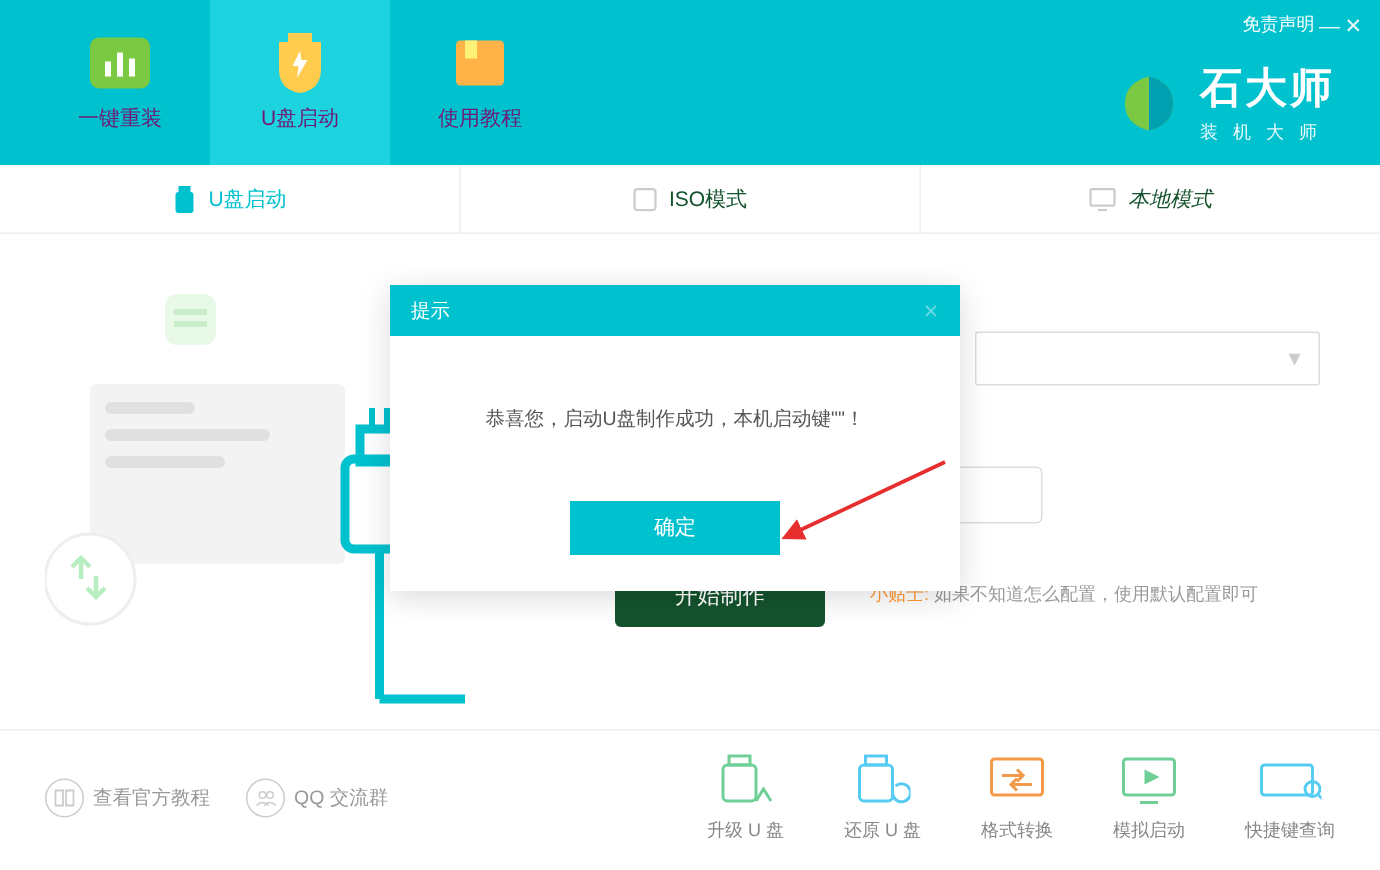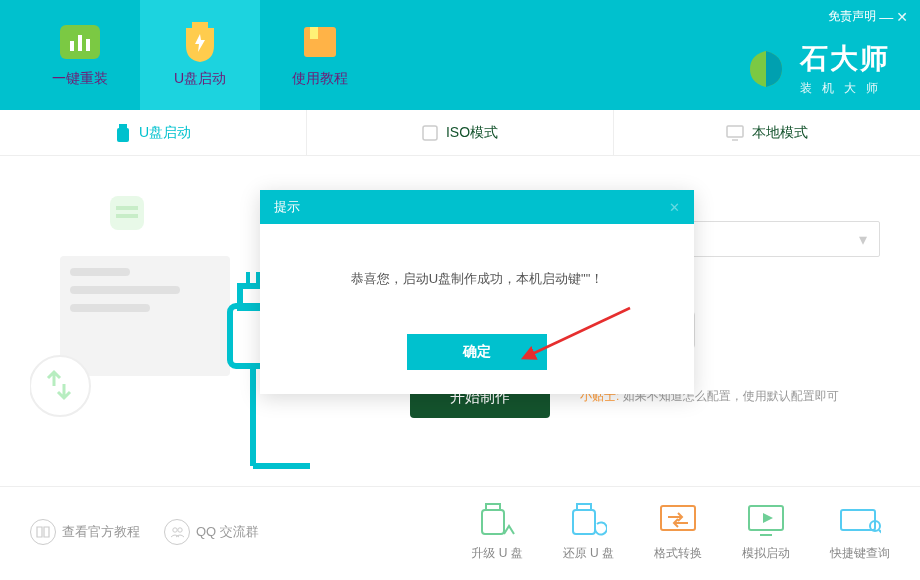--- a/index.html
+++ b/index.html
@@ -13,44 +13,44 @@
 .top-links { position: absolute; top: 8px; right: 12px; display: flex; align-items: center; gap: 3px; color: #fff; font-size: 12px; }
 .win-ctrl { cursor: pointer; font-size: 14px; opacity: .9; }
 .brand { position: absolute; right: 30px; top: 40px; display: flex; align-items: center; gap: 12px; color: #fff; }
 .brand-text { text-align: left; }
 .brand-title { font-size: 28px; font-weight: bold; letter-spacing: 2px; }
 .brand-sub { font-size: 12px; letter-spacing: 10px; margin-top: 2px; opacity: .9; }
 
 .mode-tabs { display: flex; height: 46px; border-bottom: 1px solid #eee; }
 .mode-tab { flex: 1; display: flex; align-items: center; justify-content: center; gap: 8px; font-size: 14px; color: #14532d; cursor: pointer; border-right: 1px solid #eee; }
 .mode-tab.active { color: #00c1ce; }
-.mode-tab:last-child { border-right: none; }
+.mode-tab:last-child { border-right: none; font-style: italic; }
 
 .workspace { position: relative; height: 330px; }
 .bg-illustration { position: absolute; left: 30px; top: 30px; }
 .dropdown-stub { position: absolute; right: 40px; top: 65px; width: 230px; height: 36px; border: 1px solid #ddd; border-radius: 2px; display: flex; align-items: center; justify-content: flex-end; padding-right: 12px; color: #ccc; }
 .input-stub { position: absolute; right: 225px; top: 155px; width: 280px; height: 38px; border: 1px solid #ddd; border-radius: 4px; }
 .start-btn { position: absolute; left: 410px; top: 220px; width: 140px; height: 42px; background: #14532d; color: #fff; border-radius: 4px; display: flex; align-items: center; justify-content: center; font-size: 15px; cursor: pointer; }
 .tip { position: absolute; left: 580px; top: 232px; font-size: 12px; color: #999; }
 .tip-label { color: #ff9933; }
 
 .footer { height: 90px; border-top: 1px solid #eee; display: flex; align-items: center; padding: 0 30px; }
 .footer-left { display: flex; gap: 24px; }
 .footer-link { display: flex; align-items: center; gap: 6px; color: #999; font-size: 13px; cursor: pointer; }
 .link-circle { width: 26px; height: 26px; border: 1.5px solid #ccc; border-radius: 50%; display: flex; align-items: center; justify-content: center; }
 .footer-actions { margin-left: auto; display: flex; gap: 40px; }
 .action { display: flex; flex-direction: column; align-items: center; gap: 6px; cursor: pointer; }
 .action-icon { width: 42px; height: 38px; display: flex; align-items: center; justify-content: center; }
 .action-label { font-size: 12px; color: #888; }
 
-.modal { position: absolute; left: 260px; top: 190px; width: 434px; background: #fff; box-shadow: 0 4px 20px rgba(0,0,0,.15); }
+.modal { position: absolute; left: 260px; top: 190px; width: 380px; background: #fff; box-shadow: 0 4px 20px rgba(0,0,0,.15); }
 .modal-header { height: 34px; background: #00c1ce; color: #fff; display: flex; align-items: center; padding: 0 14px; font-size: 13px; justify-content: space-between; }
 .modal-close { cursor: pointer; opacity: .4; }
 .modal-body { padding: 28px 20px; text-align: center; font-size: 13px; color: #555; min-height: 110px; display: flex; align-items: center; justify-content: center; }
-.modal-footer { display: flex; justify-content: center; padding-bottom: 24px; font-weight: bold; }
+.modal-footer { display: flex; justify-content: center; padding-bottom: 24px; }
 .modal-ok { width: 140px; height: 36px; background: #00c1ce; color: #fff; display: flex; align-items: center; justify-content: center; font-size: 14px; cursor: pointer; }
 
 .arrow { position: absolute; left: 520px; top: 300px; pointer-events: none; }
 </style>
 </head>
 <body>
 
 <div class="header">
   <div class="top-links">
     <span>免责声明</span>

